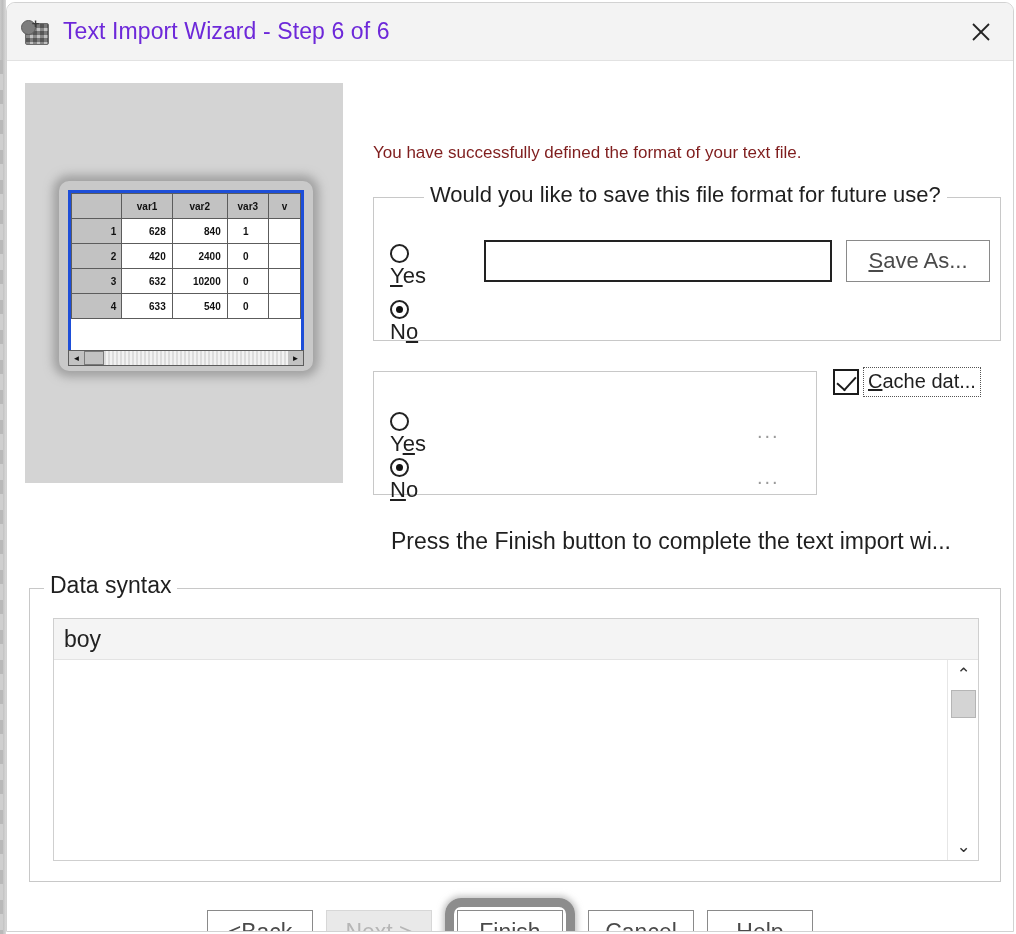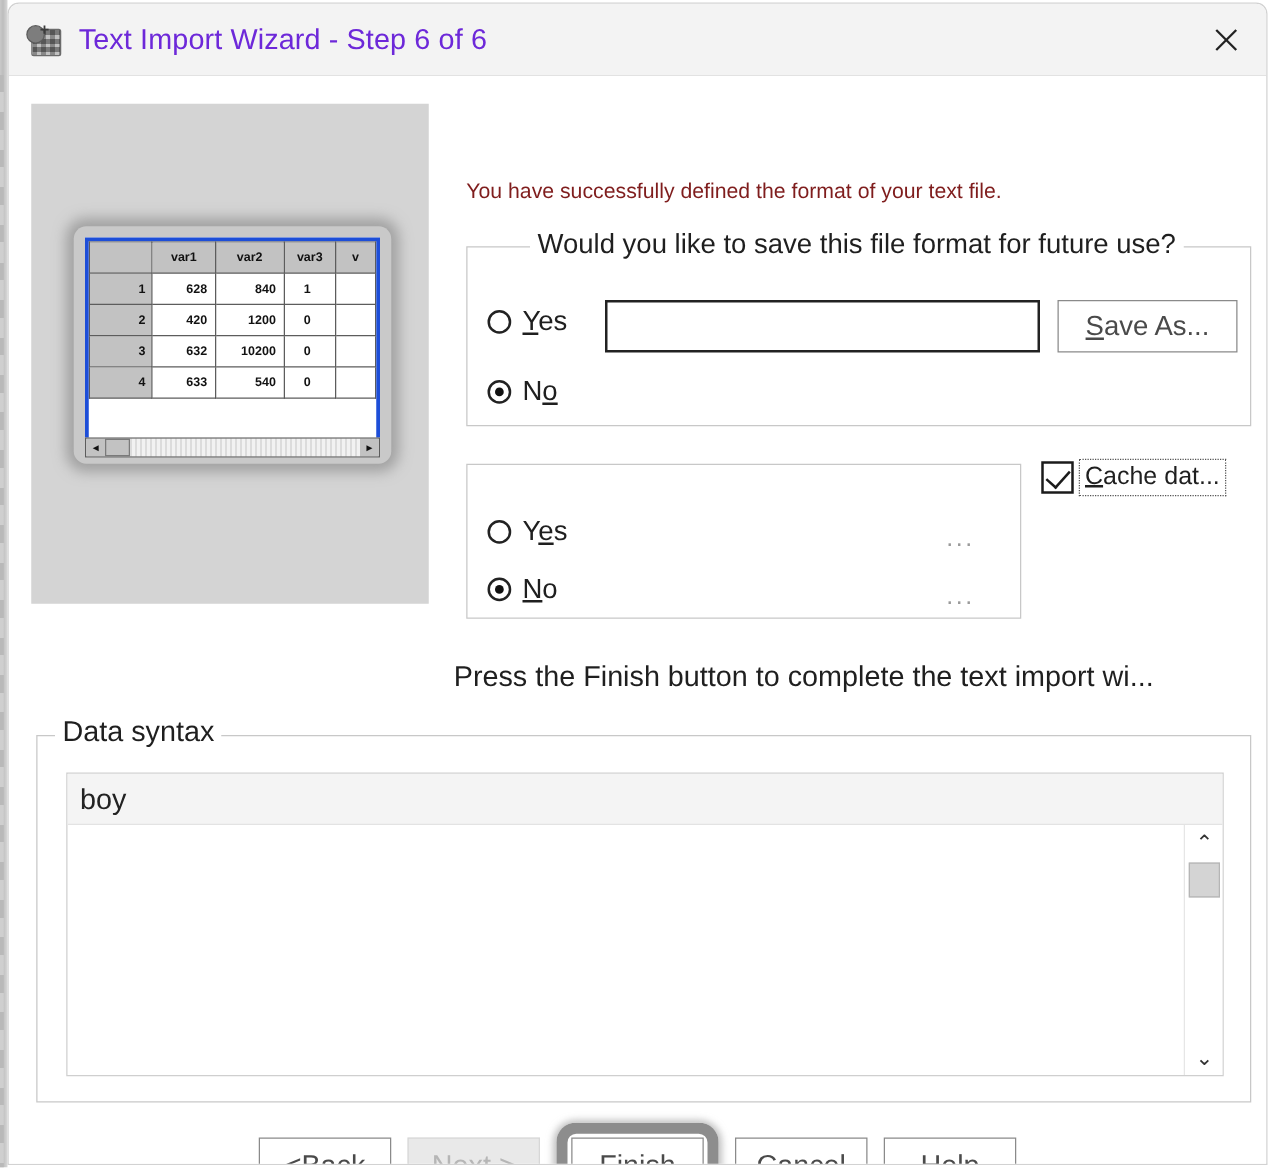--- a/index.html
+++ b/index.html
@@ -199,24 +199,25 @@
     white-space: nowrap;
     margin-left: 36px;
   }
 
   #group-save { left: 366px; top: 136px; width: 628px; height: 144px; }
   #group-syntax { left: 366px; top: 310px; width: 444px; height: 124px; }
 
   .radio-row {
     position: absolute;
     display: flex;
-    align-items: center;
+    align-items: flex-start;
     font-size: 22px;
     color: #1f1f1f;
     white-space: nowrap;
+    flex-direction: column;
   }
   .radio {
     width: 19px; height: 19px;
     border: 2px solid #222;
     border-radius: 50%;
     margin-right: 9px;
     position: relative;
     background: #fff;
     flex: 0 0 auto;
   }
@@ -294,21 +295,21 @@
     margin-left: 4px;
     font-size: 20px;
     color: #1f1f1f;
     border: 1px dotted #555;
     padding: 2px 4px 3px 4px;
     white-space: nowrap;
   }
 
   .press-finish {
     position: absolute;
-    left: 356px; top: 467px;
+    left: 384px; top: 467px;
     font-size: 23px;
     color: #1f1f1f;
     white-space: nowrap;
   }
 
   
   #data-preview-group {
     position: absolute;
     left: 22px; top: 527px;
     width: 972px; height: 294px;
@@ -463,21 +464,21 @@
               <tr>
                 <td class="rowhdr">1</td>
                 <td class="val">628</td>
                 <td class="val">840</td>
                 <td class="val" style="text-align:center">1</td>
                 <td class="empty"></td>
               </tr>
               <tr>
                 <td class="rowhdr">2</td>
                 <td class="val">420</td>
-                <td class="val">1200</td>
+                <td class="val">2400</td>
                 <td class="val" style="text-align:center">0</td>
                 <td class="empty"></td>
               </tr>
               <tr>
                 <td class="rowhdr">3</td>
                 <td class="val">632</td>
                 <td class="val">10200</td>
                 <td class="val" style="text-align:center">0</td>
                 <td class="empty"></td>
               </tr>

